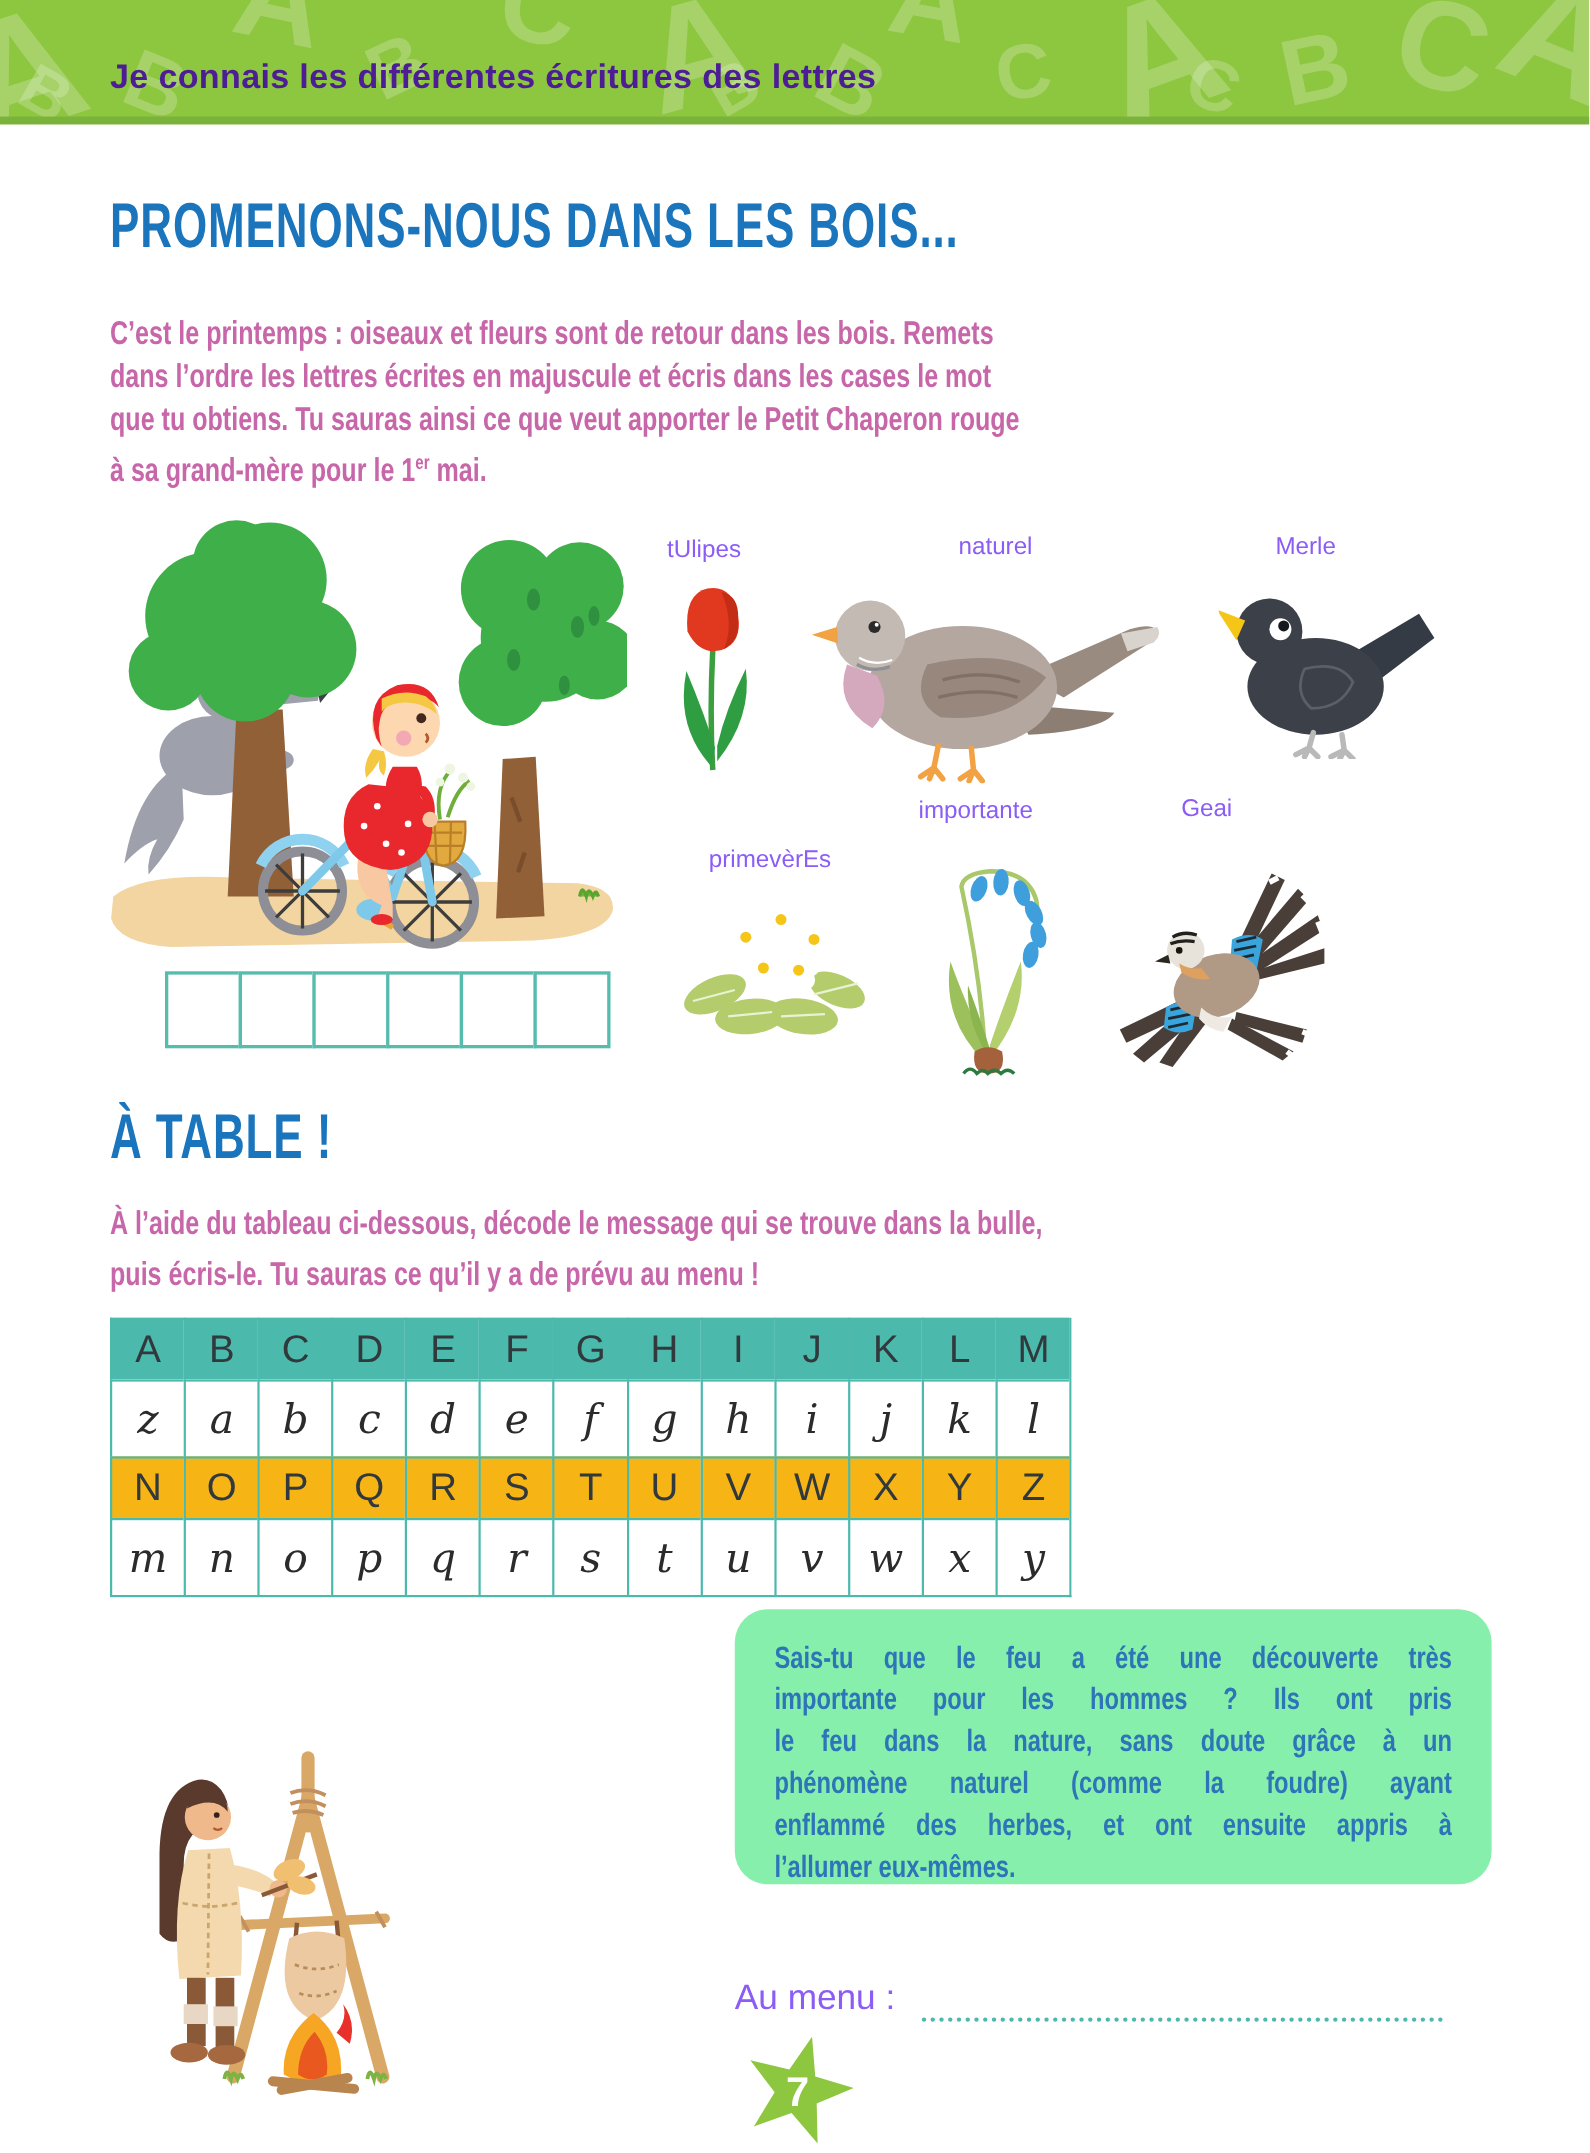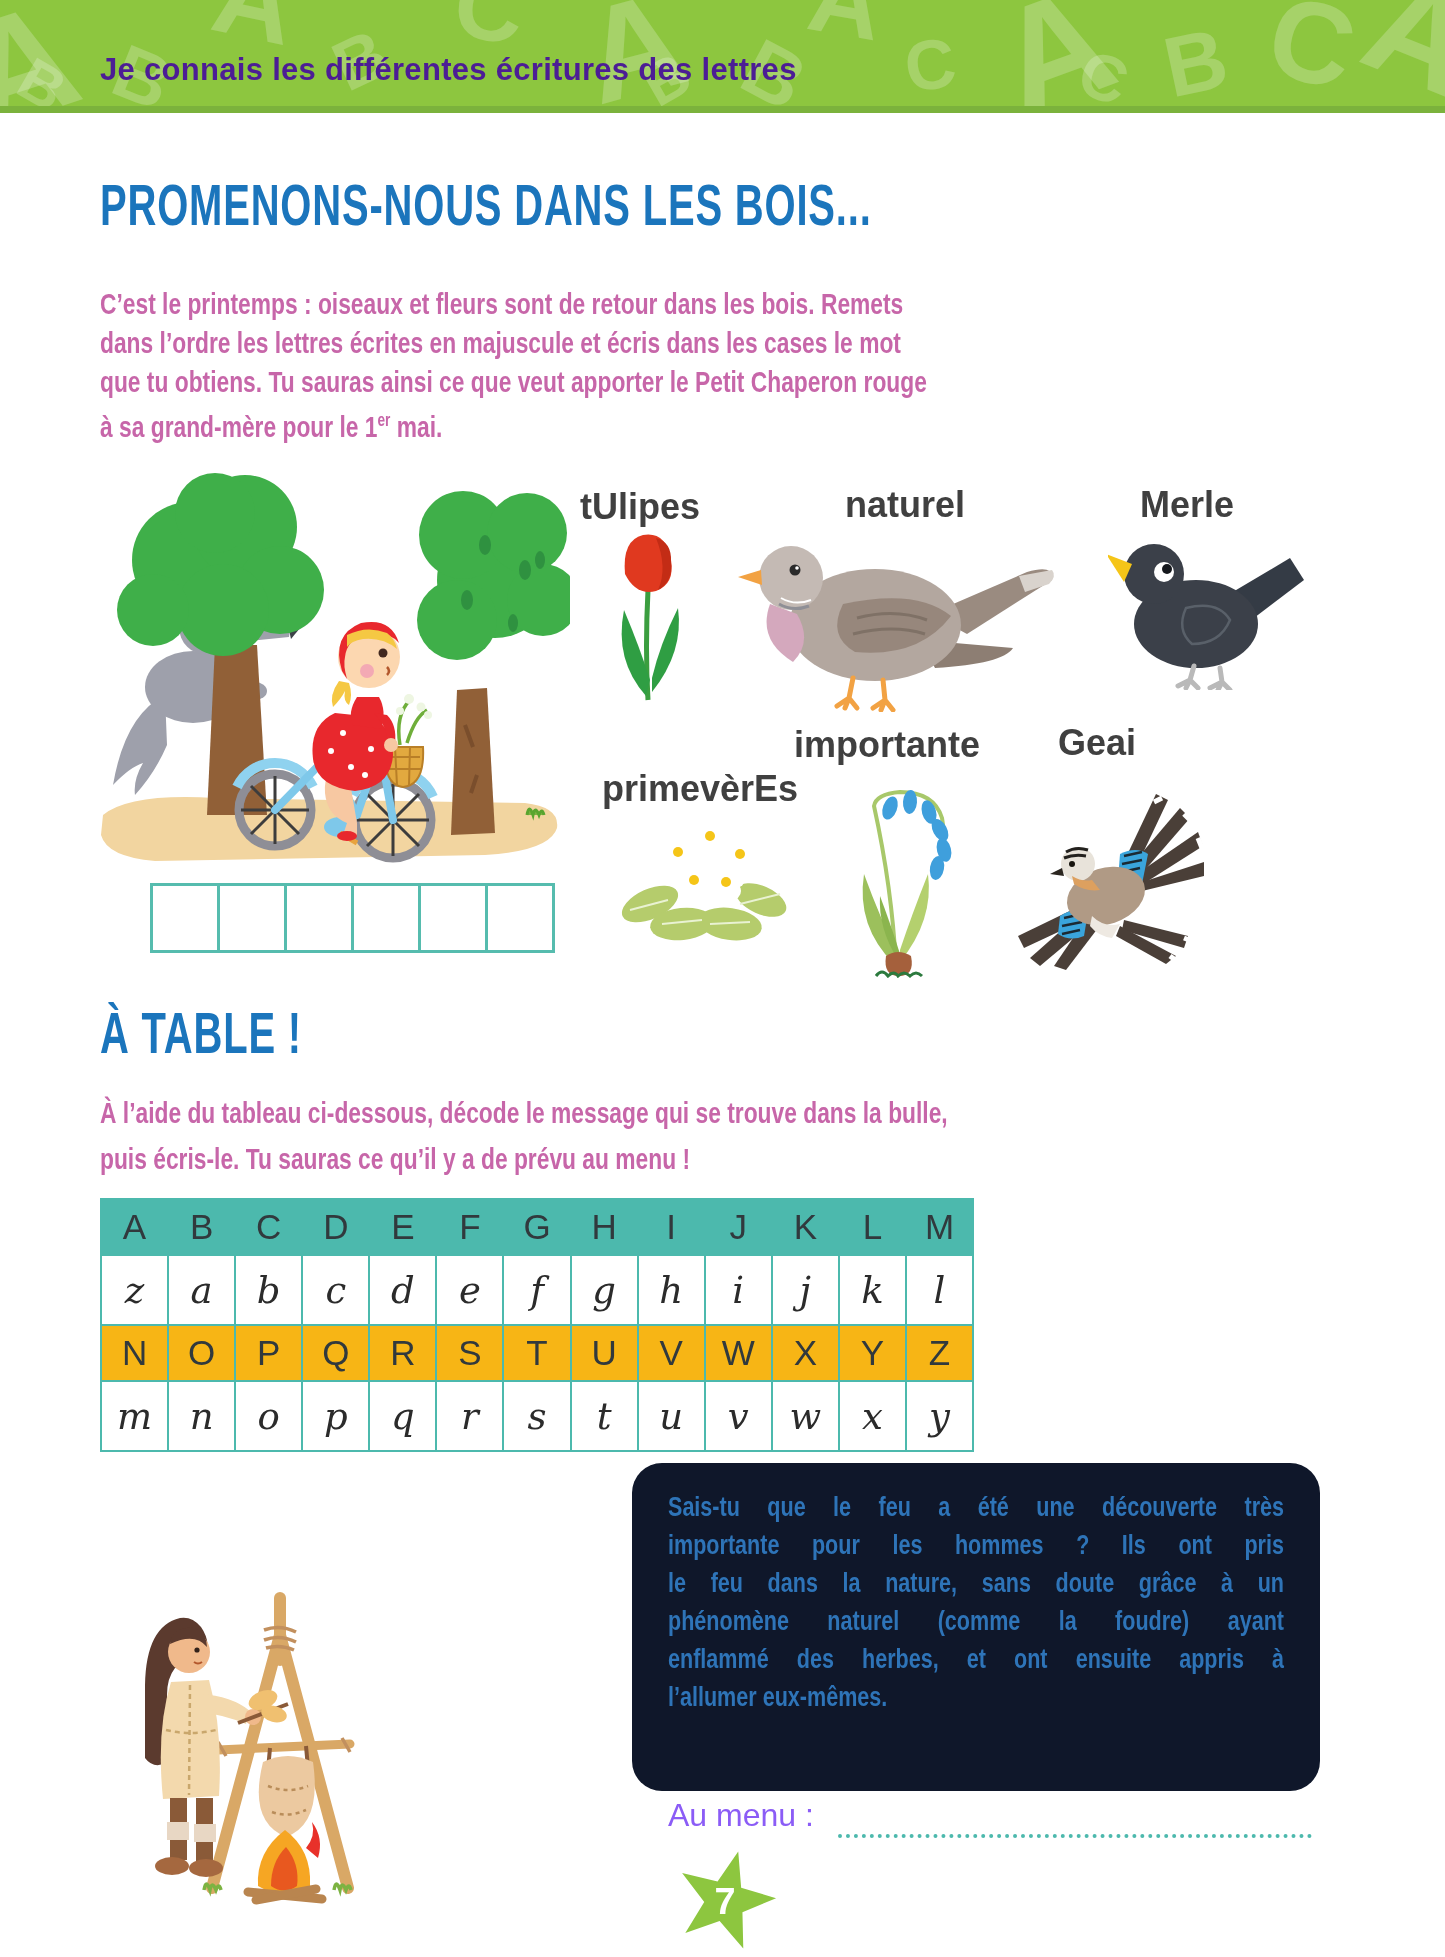--- a/index.html
+++ b/index.html
@@ -36,22 +36,22 @@
           letter-spacing:1px;}
   #h1{left:100px;top:172px;}
   #h2{left:100px;top:1000px;}
   .pink-par{position:absolute;color:#c766a9;font-weight:bold;font-size:30px;
             white-space:nowrap;transform:scale(0.76,1);transform-origin:left top;}
   #par1{left:100px;top:284px;line-height:39px;}
   #par2{left:100px;top:1090px;line-height:46px;}
   .pink-par sup{font-size:.6em;}
 
   
-  .item-label{position:absolute;color:#404040;font-size:36px;transform:translateX(-50%);
-              white-space:nowrap;font-weight:bold;}
+  .item-label{position:absolute;color:#8b5cf6;font-size:22px;transform:translateX(-50%);
+              white-space:nowrap;}
 
   
   .answer-row{position:absolute;left:150px;top:883px;display:flex;}
   .answer-cell{width:64px;height:64px;background:#fff;border:3px solid #56bcae;margin-left:-3px;}
   .answer-cell:first-child{margin-left:0;}
 
   
   .code-table{position:absolute;left:100px;top:1198px;width:872px;
               border-right:2px solid #4cb9ad;border-bottom:2px solid #4cb9ad;}
   .trow{display:flex;}
@@ -65,22 +65,22 @@
                       font-size:37px;color:#2b2b2b;}
 
   
   .bubble{position:absolute;left:225px;top:1482px;width:440px;height:175px;}
   .bubble svg{position:absolute;inset:0;}
   .bubble-text{position:absolute;left:224px;top:80px;transform:translate(-50%,-50%);
                font-family:"DejaVu Serif",serif;font-style:italic;font-size:37px;
                color:#222;white-space:nowrap;}
 
   
-  .fact-box{position:absolute;left:632px;top:1463px;width:688px;height:328px;
-            background:#0f172a;border-radius:30px;}
+  .fact-box{position:absolute;left:668px;top:1463px;width:688px;height:250px;
+            background:#86efac;border-radius:30px;}
   .fact-lines{position:absolute;left:36px;top:25px;width:800px;
               transform:scale(0.77,1);transform-origin:left top;
               color:#2e74b8;font-weight:bold;font-size:28px;line-height:38px;}
   .fact-lines div{text-align:justify;text-align-last:justify;}
   .fact-lines div:last-child{text-align-last:left;}
 
   
   .menu-label{position:absolute;left:668px;top:1797px;font-size:32px;color:#8b5cf6;}
   .menu-dots{position:absolute;left:838px;top:1788px;width:474px;height:46px;
              border-bottom:4px dotted #4cb9ad;}

